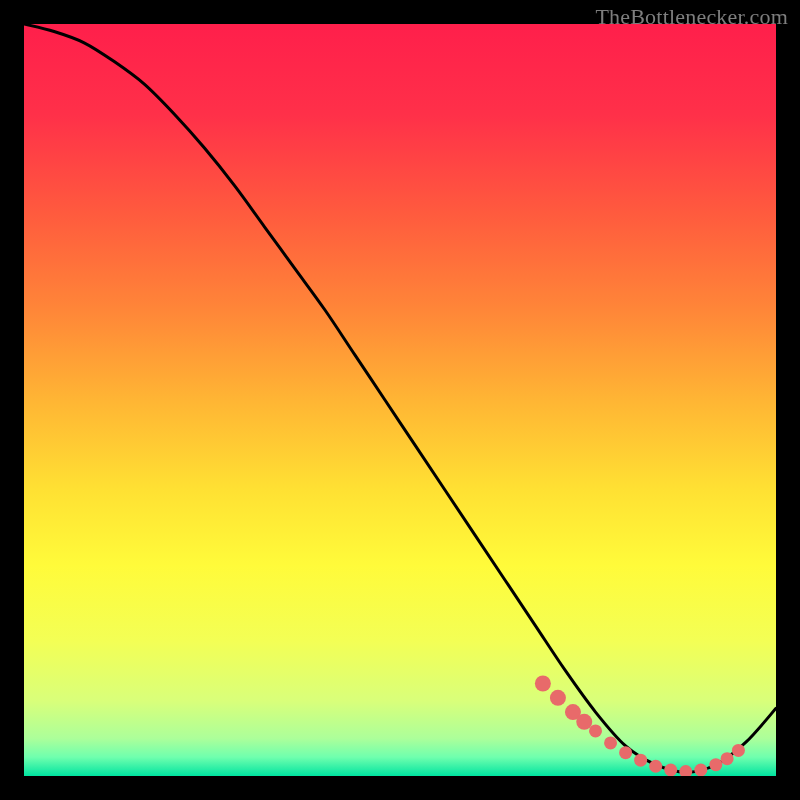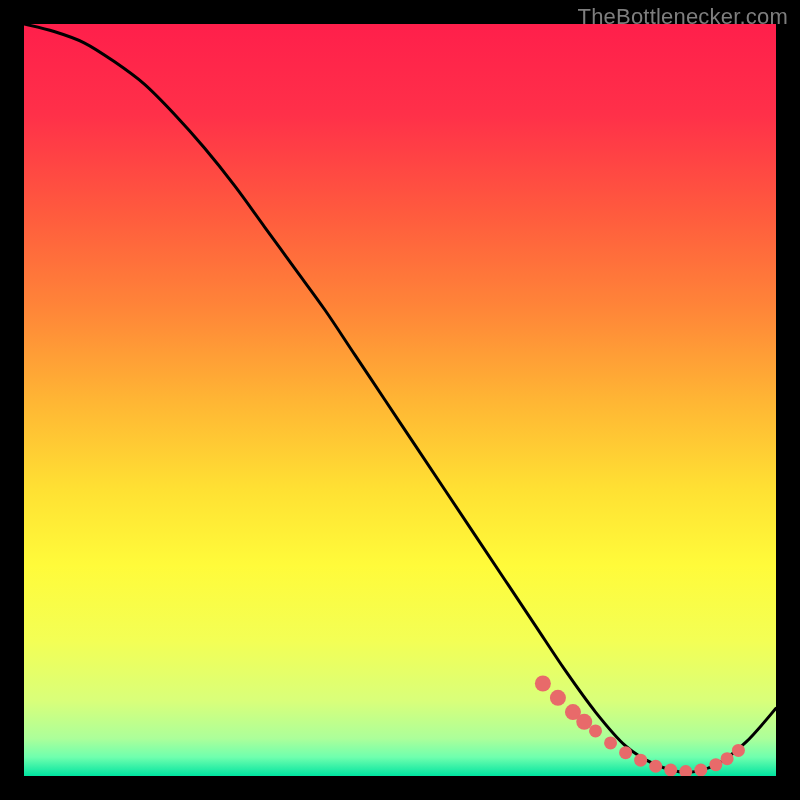--- a/index.html
+++ b/index.html
@@ -9,20 +9,21 @@
     height: 800px;
     background: #000;
     overflow: hidden;
     font-family: Arial, Helvetica, sans-serif;
   }
   .stage {
     position: relative;
     width: 800px;
     height: 800px;
     background: #000;
+    font-family: Liberation Serif, serif;
   }
   .plot-wrap {
     position: absolute;
     left: 24px;
     top: 24px;
     width: 752px;
     height: 752px;
   }
   .plot {
     position: absolute;

